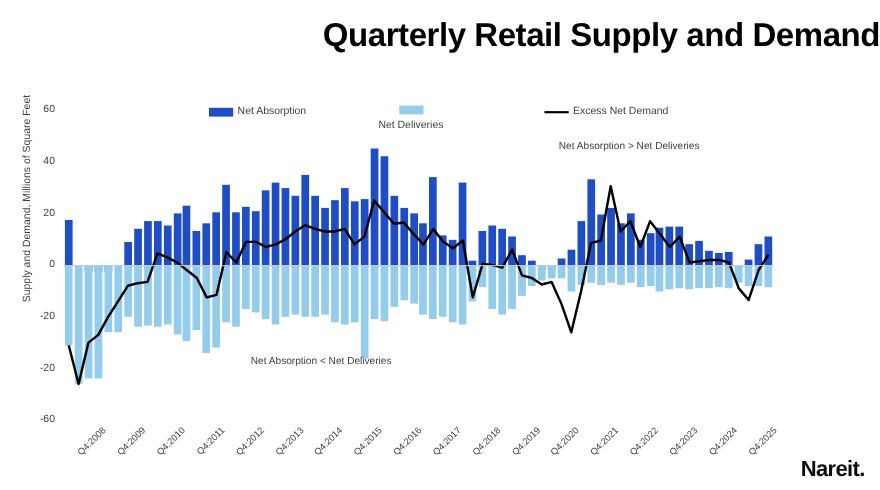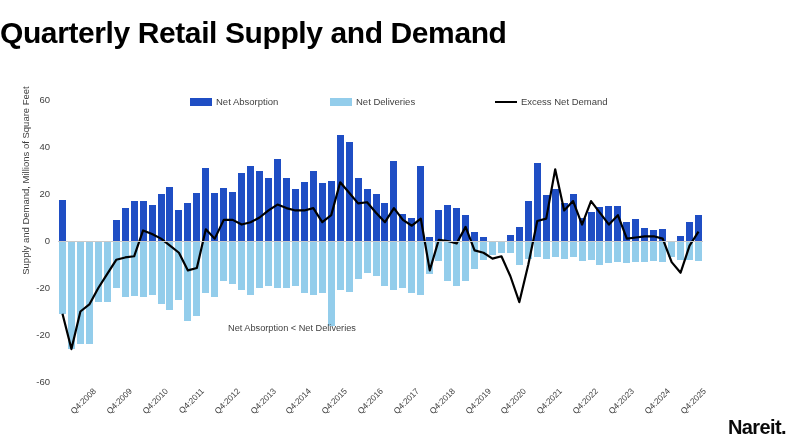--- a/index.html
+++ b/index.html
@@ -4,31 +4,31 @@
 <style>
   html,body{margin:0;padding:0;}
   body{
     width:800px;height:445px;background:#ffffff;
     font-family:"Liberation Sans", sans-serif;
     overflow:hidden;position:relative;
   }
   #chart-root{position:absolute;left:0;top:0;width:800px;height:445px;}
 
   .chart-title{
-    position:absolute;left:0;top:16px;width:800px;text-align:left;
+    position:absolute;left:0;top:16px;width:800px;text-align:right;
     font-size:30px;font-weight:bold;color:#000;letter-spacing:-0.4px;
     font-family:"Liberation Sans", sans-serif;
   }
 
   
   .legend{position:absolute;left:190px;top:96px;width:450px;height:16px;}
   .legend-item{position:absolute;display:flex;align-items:center;gap:4px;
     font-size:9.5px;color:#3f3f3f;white-space:nowrap;}
   .legend-item.a{left:0px;top:0px;}
-  .legend-item.b{left:140px;top:0px;}
+  .legend-item.b{left:154px;top:0px;flex-direction:column;}
   .legend-item.c{left:305px;top:0px;}
   .swatch{width:22px;height:8px;display:inline-block;}
   .swatch.line{height:0;border-top:2.2px solid #000;width:22px;}
 
   
   .plot{position:absolute;left:58px;top:100px;width:645px;height:282px;}
   .axis-line{position:absolute;background:#c9c9c9;}
   .ylabels{position:absolute;left:0;top:0;width:800px;height:445px;
     pointer-events:none;}
   .ylab{position:absolute;font-size:9.5px;color:#3f3f3f;text-align:right;width:30px;}
@@ -254,20 +254,21 @@
       <div class="xlab" style="left: 439.521px; top: 386px; width: 46px;">Q4:2019</div>
       <div class="xlab" style="left: 475.354px; top: 386px; width: 46px;">Q4:2020</div>
       <div class="xlab" style="left: 511.188px; top: 386px; width: 46px;">Q4:2021</div>
       <div class="xlab" style="left: 547.021px; top: 386px; width: 46px;">Q4:2022</div>
       <div class="xlab" style="left: 582.854px; top: 386px; width: 46px;">Q4:2023</div>
       <div class="xlab" style="left: 618.688px; top: 386px; width: 46px;">Q4:2024</div>
       <div class="xlab" style="left: 654.521px; top: 386px; width: 46px;">Q4:2025</div>
     </div>
 
   <div class="annot top">
+    <div>Net Absorption &gt; Net Deliveries</div>
   </div>
 
   <div class="annot bottom">
     <div>Net Absorption &lt; Net Deliveries</div>
   </div>
 
   <div class="brand">Nareit.</div>
 
 </div>
 

